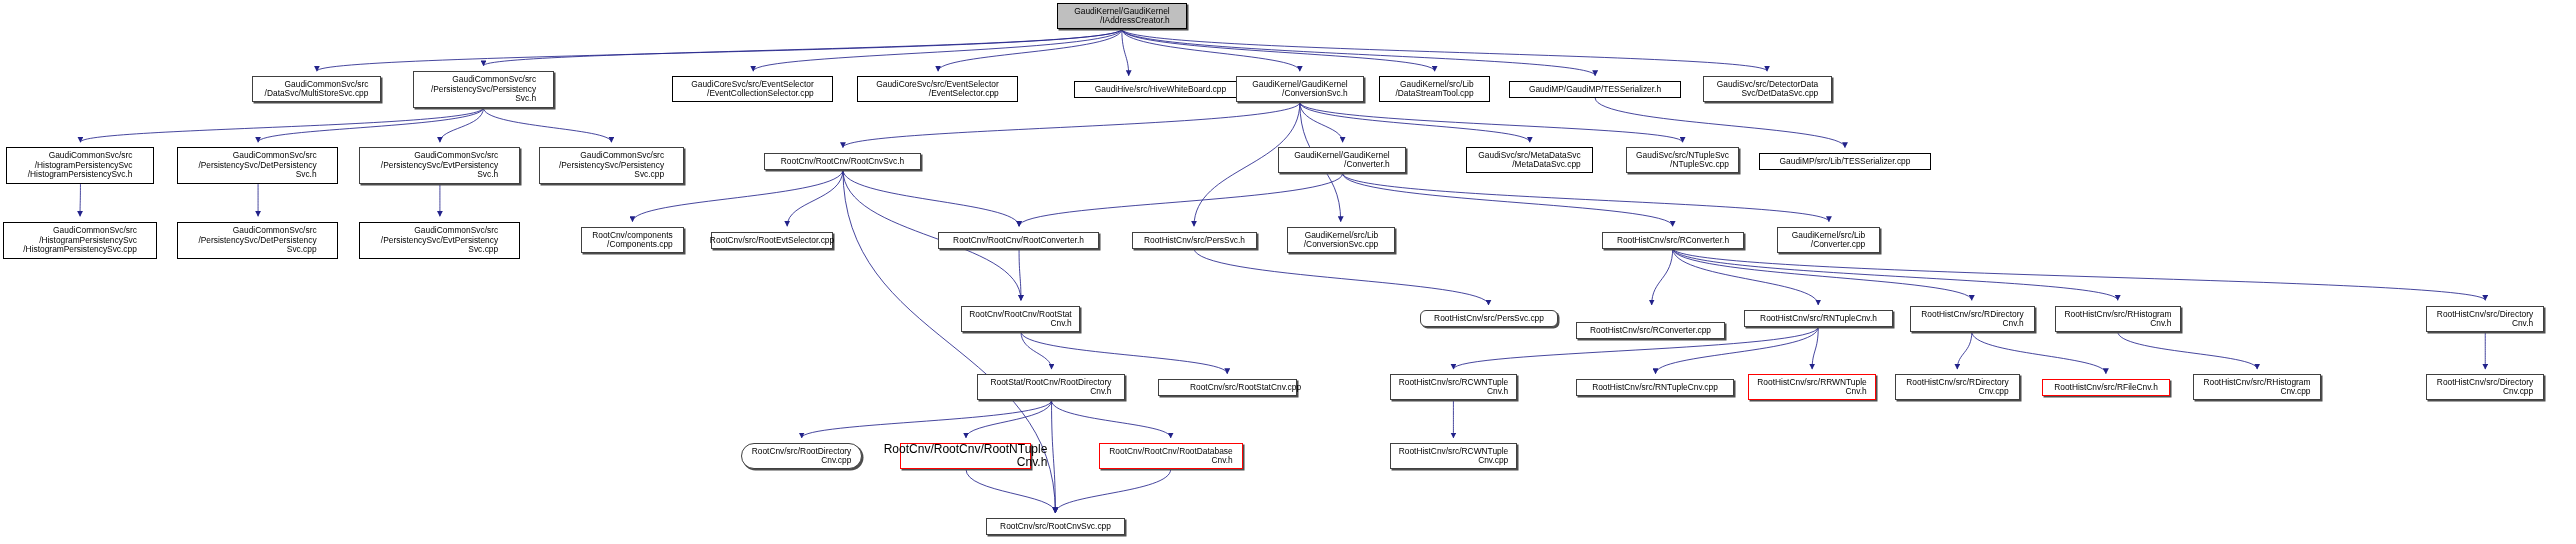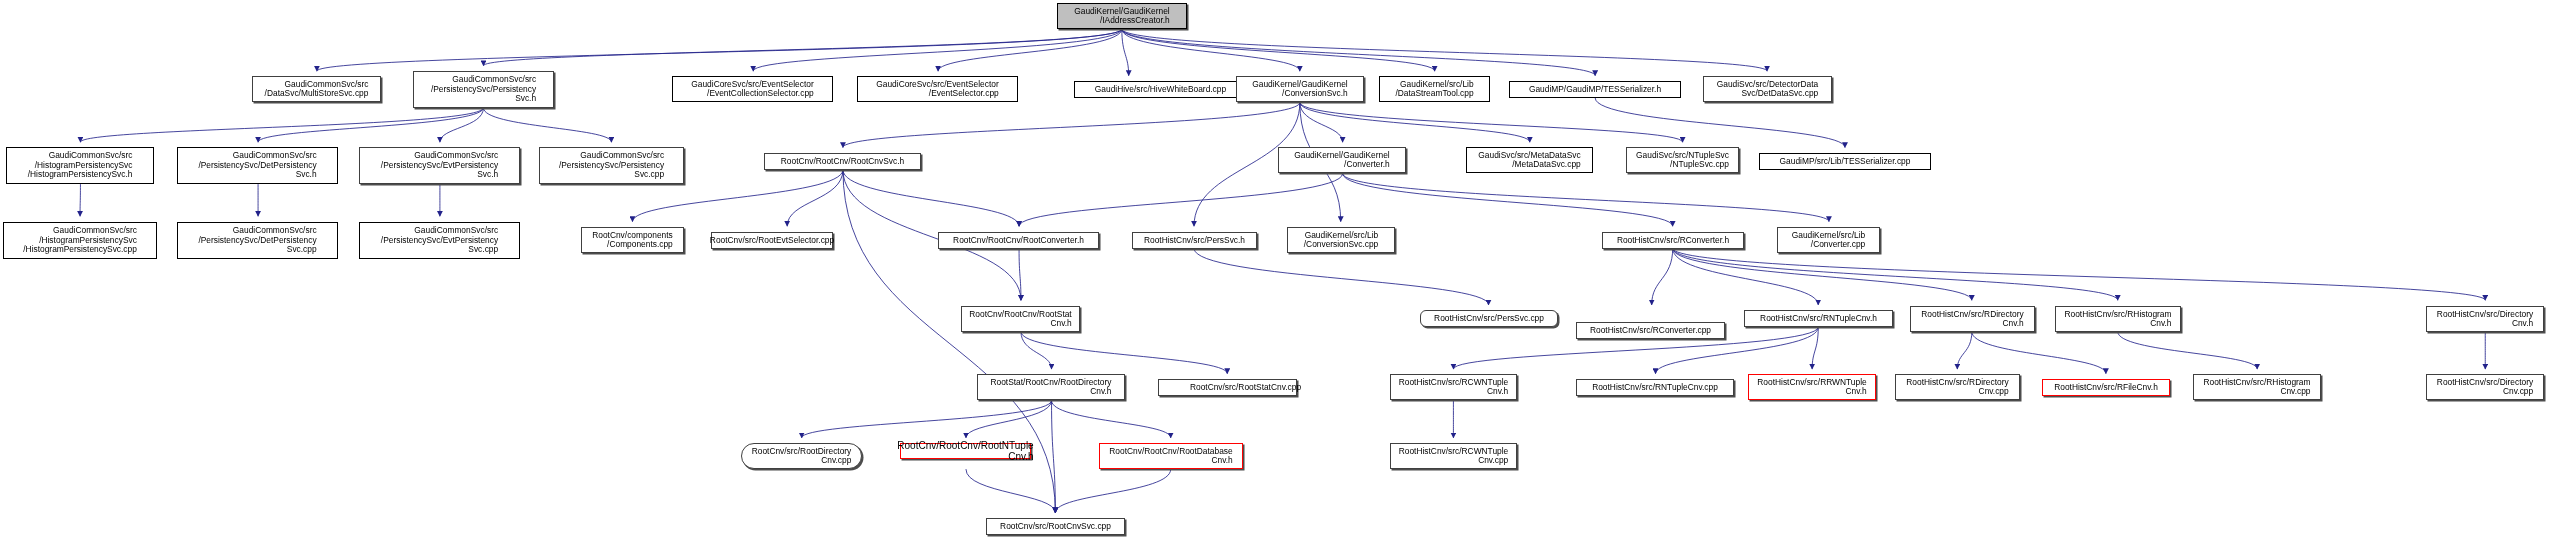--- a/index.html
+++ b/index.html
@@ -158,21 +158,21 @@
 Cnv.h</div>
     <div class="node grey" style="left: 1895px; top: 374px; width: 125px; height: 26px; font-size: 8.4px;">RootHistCnv/src/RDirectory
 Cnv.cpp</div>
     <div class="node red" style="left: 2042px; top: 379px; width: 128px; height: 17px; font-size: 8.4px;">RootHistCnv/src/RFileCnv.h</div>
     <div class="node grey" style="left: 2193px; top: 374px; width: 128px; height: 26px; font-size: 8.4px;">RootHistCnv/src/RHistogram
 Cnv.cpp</div>
     <div class="node grey" style="left: 2426px; top: 374px; width: 118px; height: 26px; font-size: 8.4px;">RootHistCnv/src/Directory
 Cnv.cpp</div>
     <div class="node grey" style="left: 741px; top: 443px; width: 121px; height: 26px; font-size: 8.4px; border-radius: 13px;">RootCnv/src/RootDirectory
 Cnv.cpp</div>
-    <div class="node red" style="left: 900px; top: 443px; width: 131px; height: 16px; font-size: 10px;">RootCnv/RootCnv/RootNTuple
+    <div class="node red" style="left: 900px; top: 443px; width: 131px; height: 26px; font-size: 12px;">RootCnv/RootCnv/RootNTuple
 Cnv.h</div>
     <div class="node red" style="left: 1099px; top: 443px; width: 144px; height: 26px; font-size: 8.4px;">RootCnv/RootCnv/RootDatabase
 Cnv.h</div>
     <div class="node grey" style="left: 1390px; top: 443px; width: 127px; height: 26px; font-size: 8.4px;">RootHistCnv/src/RCWNTuple
 Cnv.cpp</div>
     <div class="node grey" style="left: 986px; top: 518px; width: 139px; height: 17px; font-size: 8.4px;">RootCnv/src/RootCnvSvc.cpp</div>
   </div>
 
 
 </body></html>

